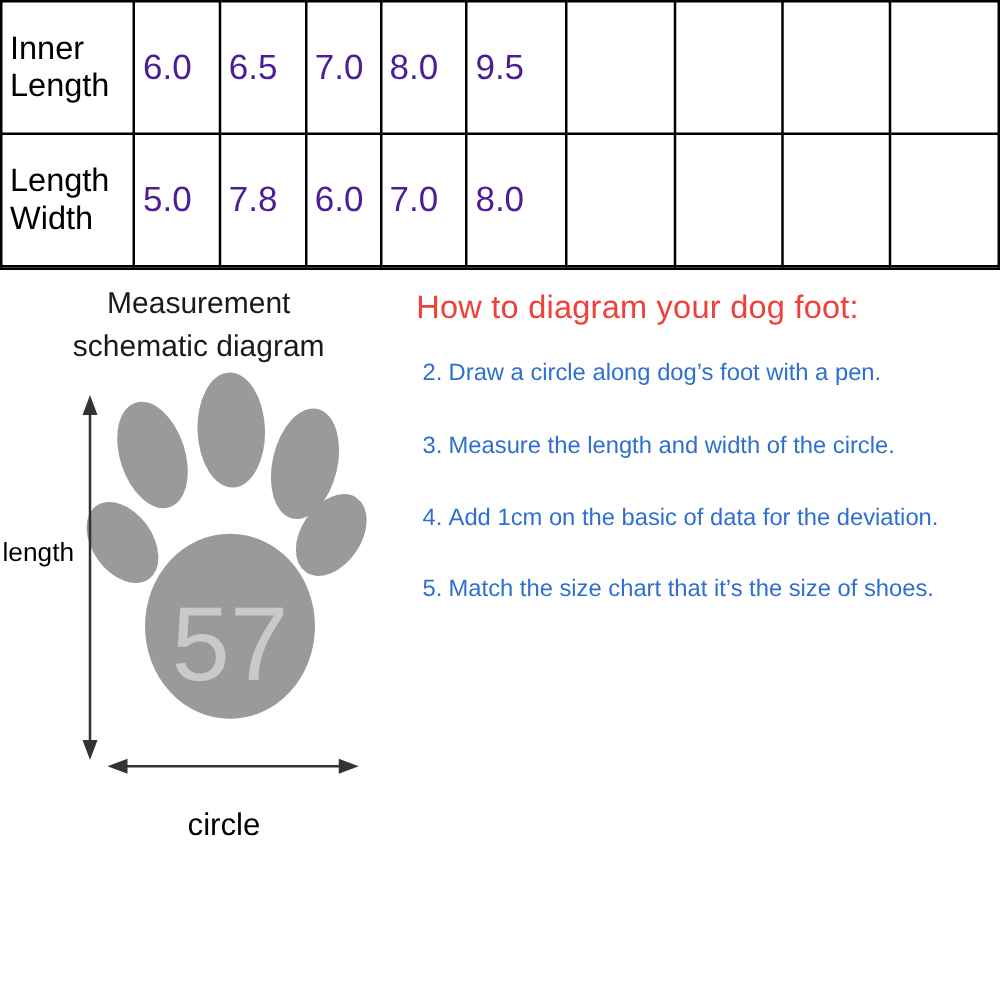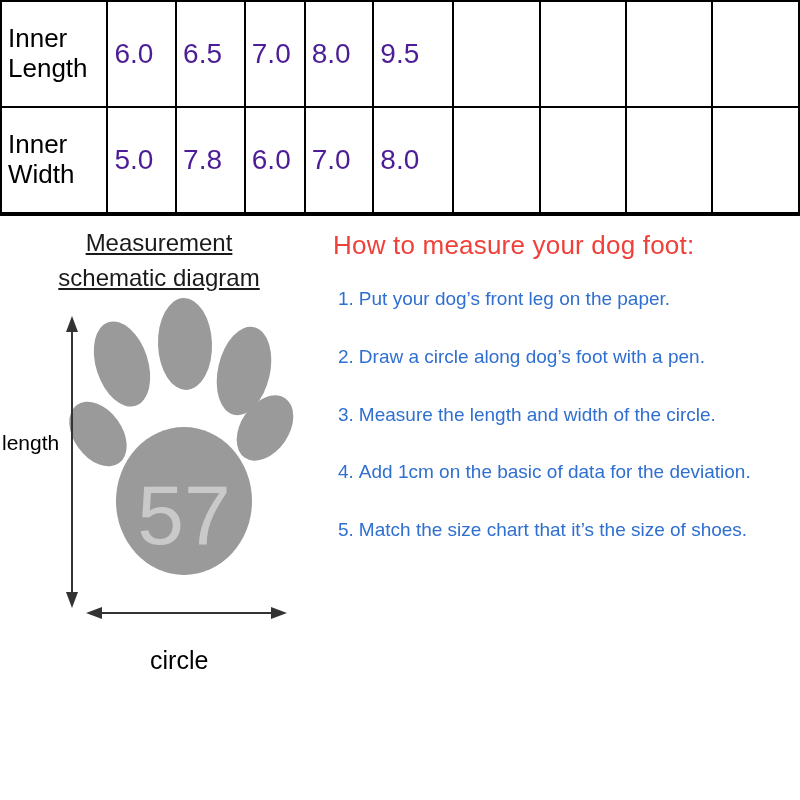--- a/index.html
+++ b/index.html
@@ -75,21 +75,20 @@
   }
   .diagram-title {
     position: absolute;
     top: 10px;
     left: 0;
     width: 318px;
     text-align: center;
     font-size: 24px;
     color: #1a1a1a;
     line-height: 1.45;
-    text-decoration: underline;
   }
   .diagram-svg {
     position: absolute;
     left: 0;
     top: 0;
   }
   .label-length {
     position: absolute;
     left: 2px;
     top: 215px;
@@ -159,21 +158,21 @@
       <td class="cell-val">6.5</td>
       <td class="cell-val">7.0</td>
       <td class="cell-val">8.0</td>
       <td class="cell-val">9.5</td>
       <td></td>
       <td></td>
       <td></td>
       <td></td>
     </tr>
     <tr class="row-data">
-      <td class="row-label">Inner Width</td>
+      <td class="row-label">Length Width</td>
       <td class="cell-val">5.0</td>
       <td class="cell-val">7.8</td>
       <td class="cell-val">6.0</td>
       <td class="cell-val">7.0</td>
       <td class="cell-val">8.0</td>
       <td></td>
       <td></td>
       <td></td>
       <td></td>
     </tr>
@@ -215,25 +214,22 @@
         <polygon points="86,397 102,391 102,403" fill="#333333" stroke="none"></polygon>
         <polygon points="287,397 271,391 271,403" fill="#333333" stroke="none"></polygon>
       </g>
     </svg>
 
     <div class="label-length">length</div>
     <div class="label-width">circle</div>
   </div>
 
   <div class="instructions">
-    <div class="instr-title">How to measure your dog foot:</div>
+    <div class="instr-title">How to diagram your dog foot:</div>
     <div class="instr-list">
-      <div class="instr-item">
-        <span class="instr-num">1.</span><span>Put your dog’s front leg on the paper.</span>
-      </div>
       <div class="instr-item">
         <span class="instr-num">2.</span><span>Draw a circle along dog’s foot with a pen.</span>
       </div>
       <div class="instr-item">
         <span class="instr-num">3.</span><span>Measure the length and width of the circle.</span>
       </div>
       <div class="instr-item">
         <span class="instr-num">4.</span><span>Add 1cm on the basic of data for the deviation.</span>
       </div>
       <div class="instr-item">

